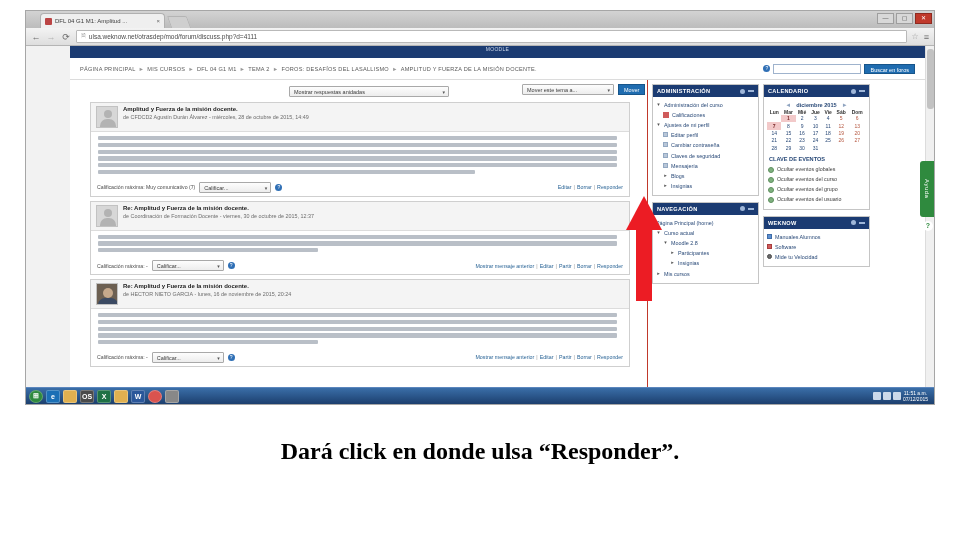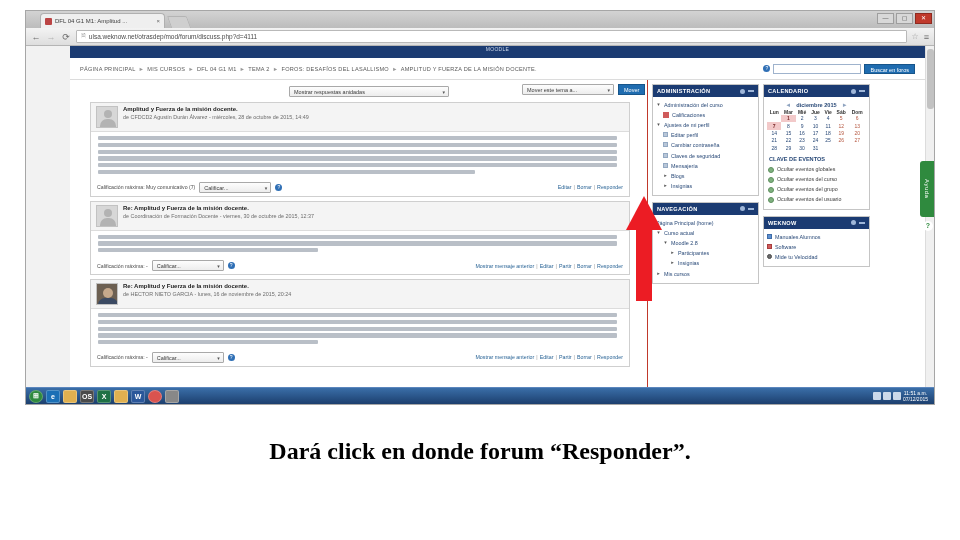--- a/index.html
+++ b/index.html
@@ -580,13 +580,13 @@
       </div>
     </div>
   </div>
 
   <div class="arrow">
     <div class="head"></div>
     <div class="shaft"></div>
   </div>
 </div>
 
-<div class="caption">Dará click en donde forum “Responder”.</div>
+<div class="caption">Dará click en donde ulsa “Responder”.</div>
 
 </body></html>

